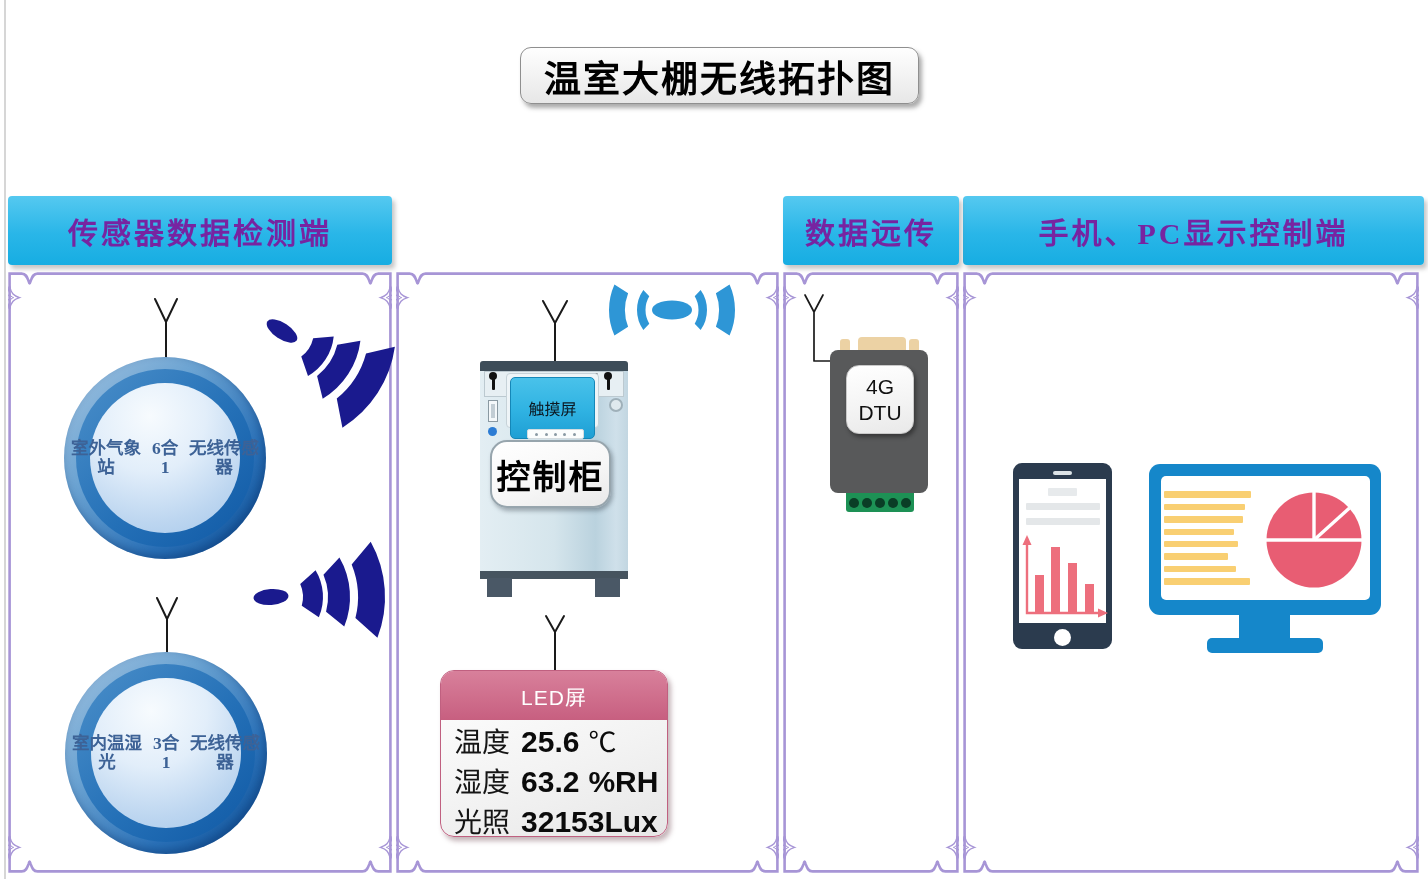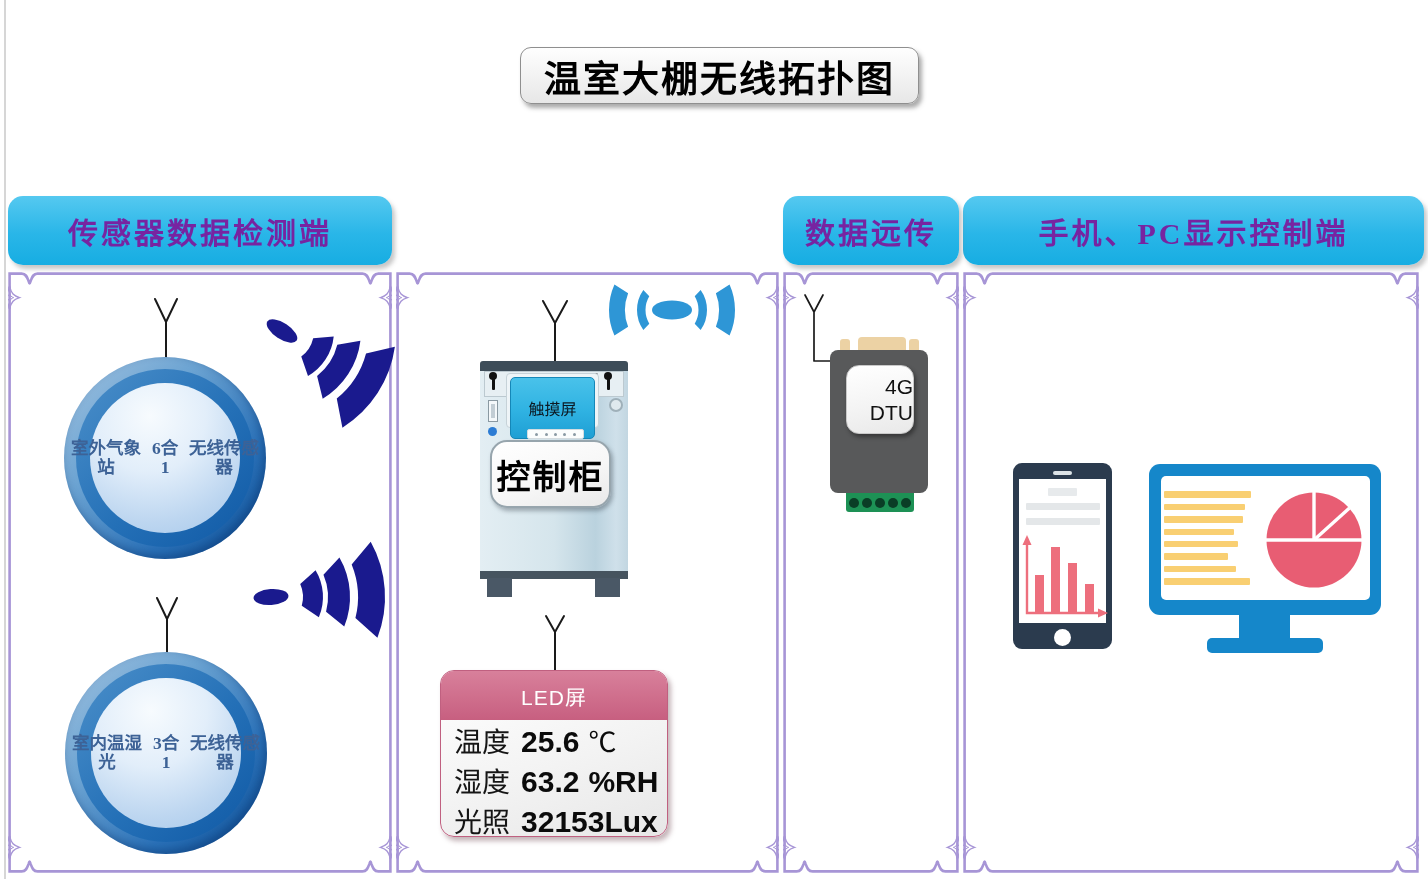--- a/index.html
+++ b/index.html
@@ -13,21 +13,21 @@
   #edge-line{left:4px;top:0;width:2px;height:879px;background:#d6d6d6;}
 
   
   #title-box{left:520px;top:47px;width:397px;height:55px;border-radius:11px;
     background:linear-gradient(180deg,#fefefe 0%,#f4f4f4 45%,#e7e7e7 100%);
     border:1px solid #8f8f8f;box-shadow:3px 4px 4px rgba(90,90,90,.5);
     display:flex;align-items:flex-end;justify-content:center;}
   #title-box .t{font-size:37px;font-weight:bold;color:#000;letter-spacing:2px;}
 
   
-  .col-header{top:196px;height:69px;border-radius:15px;
+  .col-header{top:196px;height:69px;border-radius:4px;
     background:linear-gradient(180deg,var(--header-top) 0%,var(--header-bg) 55%,var(--header-bot) 100%);
     box-shadow:3px 4px 4px rgba(130,130,130,.45);
     display:flex;align-items:center;justify-content:center;}
   .col-header .t{font-size:30px;font-weight:bold;color:var(--header-text);letter-spacing:3px;}
 
   
   .deco-frame{top:272px;height:601px;pointer-events:none;}
   .deco-frame svg{display:block;}
 
   
@@ -97,21 +97,21 @@
   .led-row:nth-child(3) .unit{margin-left:0;}
 
   
   .dtu-tab{top:339px;width:10px;height:12px;background:#ecd2a4;border-radius:3px 3px 0 0;}
   #dtu-tab-l{left:840px;} #dtu-tab-r{left:909px;}
   #dtu-tab-m{left:858px;top:337px;width:48px;height:14px;background:#ecd2a4;border-radius:4px 4px 0 0;}
   #dtu-body{left:830px;top:350px;width:98px;height:143px;background:#58595a;border-radius:8px;}
   #dtu-label{left:846px;top:365px;width:68px;height:69px;border-radius:13px;
     background:linear-gradient(170deg,#ffffff 0%,#f4f4f4 55%,#e9e9e9 100%);
     border:1px solid #c9c9c9;box-sizing:border-box;box-shadow:2px 3px 4px rgba(0,0,0,.38);
-    display:flex;flex-direction:column;align-items:flex-end;justify-content:center;}
+    display:flex;flex-direction:column;align-items:center;justify-content:center;}
   #dtu-label .t{font-size:21px;line-height:26px;color:#111;text-align:center;}
   #dtu-green{left:846px;top:493px;width:68px;height:19px;background:#1d9155;border-radius:0 0 3px 3px;
     display:flex;align-items:center;justify-content:space-between;padding:0 3px;box-sizing:border-box;}
   #dtu-green i{width:10px;height:10px;border-radius:50%;background:#0a3d26;}
 
   
   #phone-body{left:1013px;top:463px;width:99px;height:186px;background:#2b3b4e;border-radius:9px;}
   #phone-speaker{left:1053px;top:471px;width:19px;height:4px;border-radius:2px;background:#dde3e7;}
   #phone-screen{left:1019px;top:479px;width:87px;height:144px;background:#fff;}
   .ph-bar{background:#e7eaec;border-radius:1px;}

